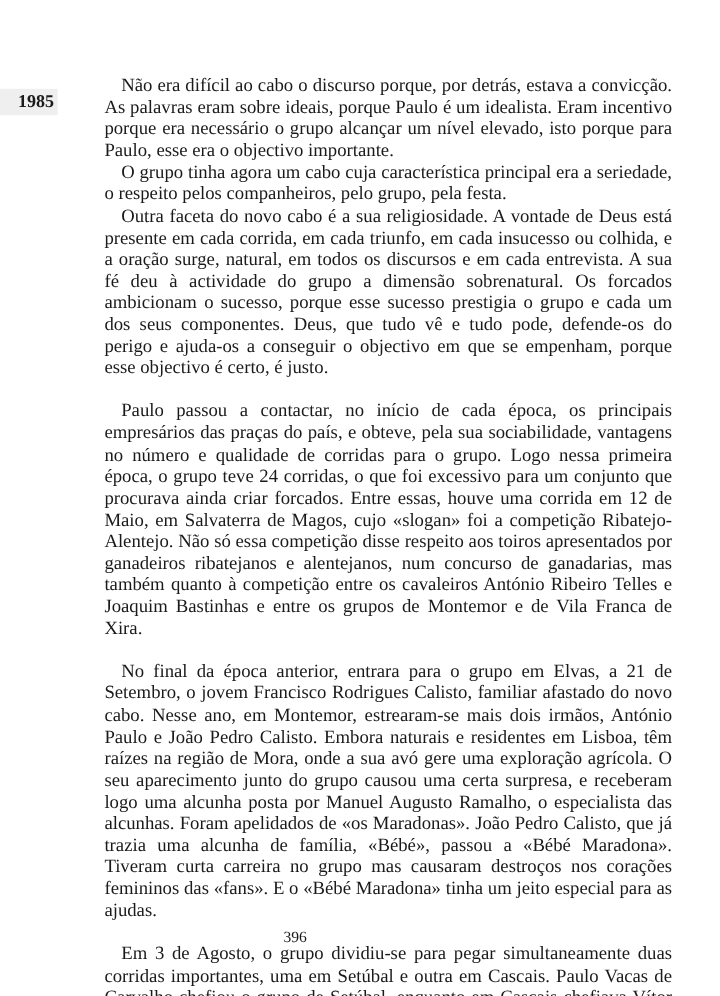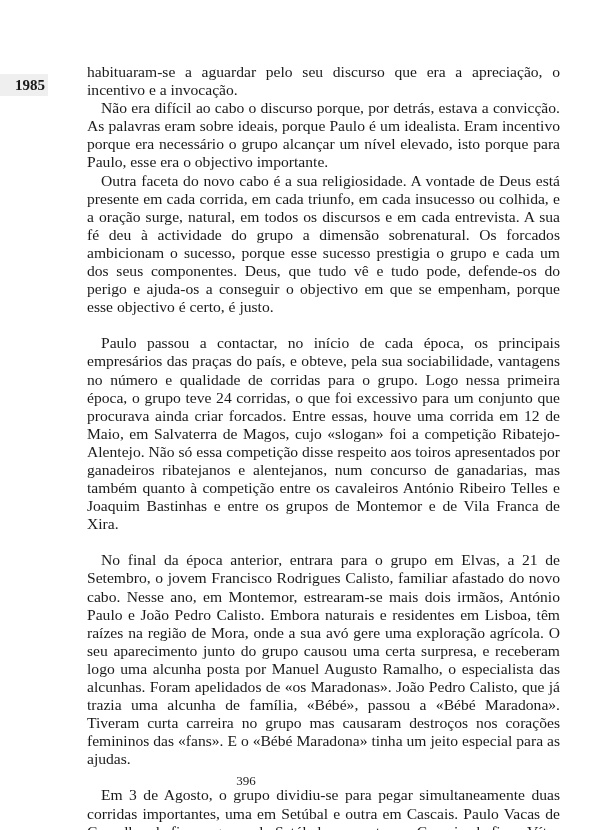--- a/index.html
+++ b/index.html
@@ -15,22 +15,22 @@
   .gap { height: 18px; }
   .page-number { position: absolute; left: 0; width: 492px; top: 773px; text-align: center;
                  font-size: 13px; }
 </style>
 </head>
 <body>
 
 <div class="year-tab">1985</div>
 
 <div class="page">
-  <p class="noindent">habituaram-se a aguardar pelo seu discurso que era a apreciação, o incentivo e a invocação.</p>
   <p>Não era difícil ao cabo o discurso porque, por detrás, estava a convicção. As palavras eram sobre ideais, porque Paulo é um idealista. Eram incentivo porque era necessário o grupo alcançar um nível elevado, isto porque para Paulo, esse era o objectivo importante.</p>
+  <p>O grupo tinha agora um cabo cuja característica principal era a seriedade, o respeito pelos companheiros, pelo grupo, pela festa.</p>
   <p>Outra faceta do novo cabo é a sua religiosidade. A vontade de Deus está presente em cada corrida, em cada triunfo, em cada insucesso ou colhida, e a oração surge, natural, em todos os discursos e em cada entrevista. A sua fé deu à actividade do grupo a dimensão sobrenatural. Os forcados ambicionam o sucesso, porque esse sucesso prestigia o grupo e cada um dos seus componentes. Deus, que tudo vê e tudo pode, defende-os do perigo e ajuda-os a conseguir o objectivo em que se empenham, porque esse objectivo é certo, é justo.</p>
   <div class="gap"></div>
   <p>Paulo passou a contactar, no início de cada época, os principais empresários das praças do país, e obteve, pela sua sociabilidade, vantagens no número e qualidade de corridas para o grupo. Logo nessa primeira época, o grupo teve 24 corridas, o que foi excessivo para um conjunto que procurava ainda criar forcados. Entre essas, houve uma corrida em 12 de Maio, em Salvaterra de Magos, cujo «slogan» foi a competição Ribatejo-Alentejo. Não só essa competição disse respeito aos toiros apresentados por ganadeiros ribatejanos e alentejanos, num concurso de ganadarias, mas também quanto à competição entre os cavaleiros António Ribeiro Telles e Joaquim Bastinhas e entre os grupos de Montemor e de Vila Franca de Xira.</p>
   <div class="gap"></div>
   <p>No final da época anterior, entrara para o grupo em Elvas, a 21 de Setembro, o jovem Francisco Rodrigues Calisto, familiar afastado do novo cabo. Nesse ano, em Montemor, estrearam-se mais dois irmãos, António Paulo e João Pedro Calisto. Embora naturais e residentes em Lisboa, têm raízes na região de Mora, onde a sua avó gere uma exploração agrícola. O seu aparecimento junto do grupo causou uma certa surpresa, e receberam logo uma alcunha posta por Manuel Augusto Ramalho, o especialista das alcunhas. Foram apelidados de «os Maradonas». João Pedro Calisto, que já trazia uma alcunha de família, «Bébé», passou a «Bébé Maradona». Tiveram curta carreira no grupo mas causaram destroços nos corações femininos das «fans». E o «Bébé Maradona» tinha um jeito especial para as ajudas.</p>
   <div class="gap"></div>
   <p>Em 3 de Agosto, o grupo dividiu-se para pegar simultaneamente duas corridas importantes, uma em Setúbal e outra em Cascais. Paulo Vacas de Carvalho chefiou o grupo de Setúbal, enquanto em Cascais chefiava Vítor Vacas. O interessante é que</p>
 </div>
 
 <div class="page-number">396</div>

